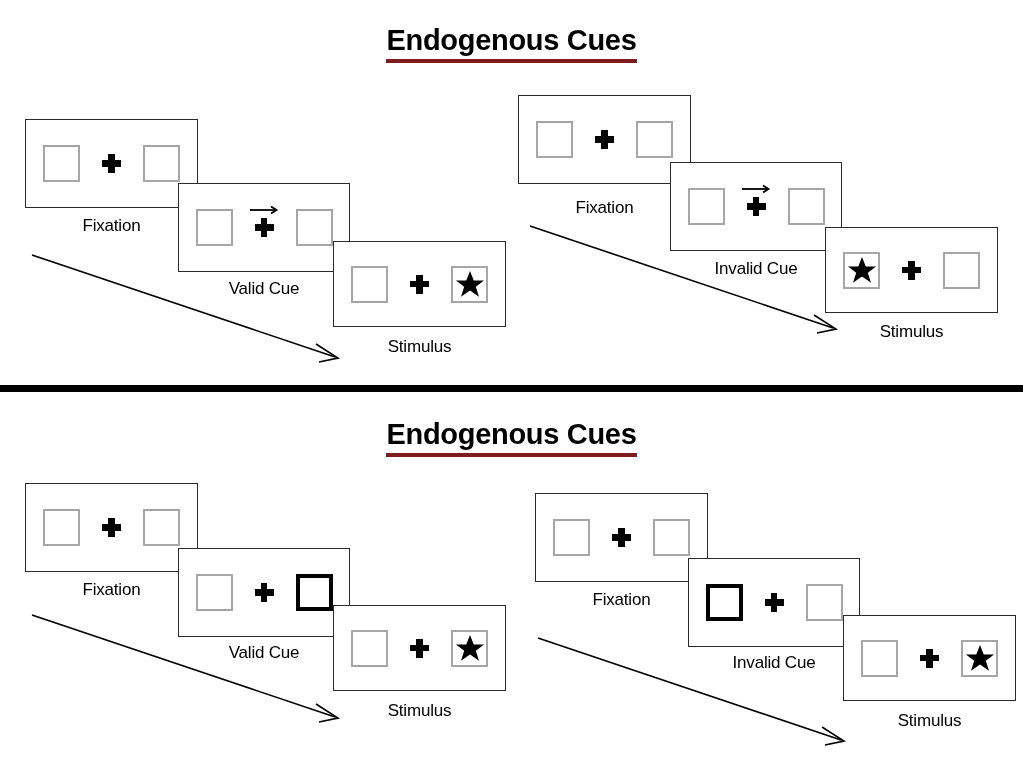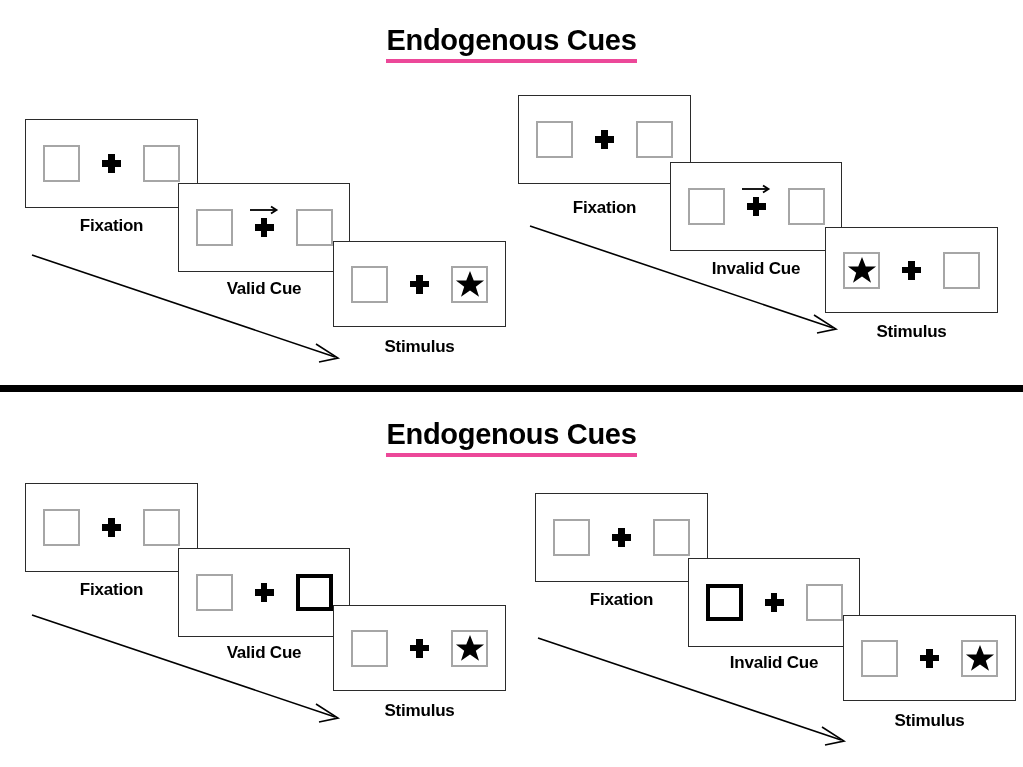--- a/index.html
+++ b/index.html
@@ -26,21 +26,21 @@
     position: absolute;
     width: 100%;
     text-align: center;
     font-weight: bold;
     font-size: 29px;
     letter-spacing: -0.3px;
     color: #000000;
     white-space: nowrap;
   }
   .section-title .u {
-    border-bottom: 4px solid #ec4899;
+    border-bottom: 4px solid #7f1d1d;
     padding-bottom: 2px;
     display: inline-block;
   }
 
   .divider {
     position: absolute;
     left: 0;
     width: 1023px;
     height: 7px;
     background: #000000;
@@ -121,21 +121,21 @@
 
   .center-stack {
     position: relative;
     display: flex;
     align-items: center;
     justify-content: center;
   }
 
   .caption {
     position: absolute;
-    font-weight: bold;
+    font-weight: normal;
     font-size: 17px;
     color: #000000;
     white-space: nowrap;
     letter-spacing: -0.2px;
   }
 
   .flow-arrow {
     position: absolute;
     pointer-events: none;
   }

